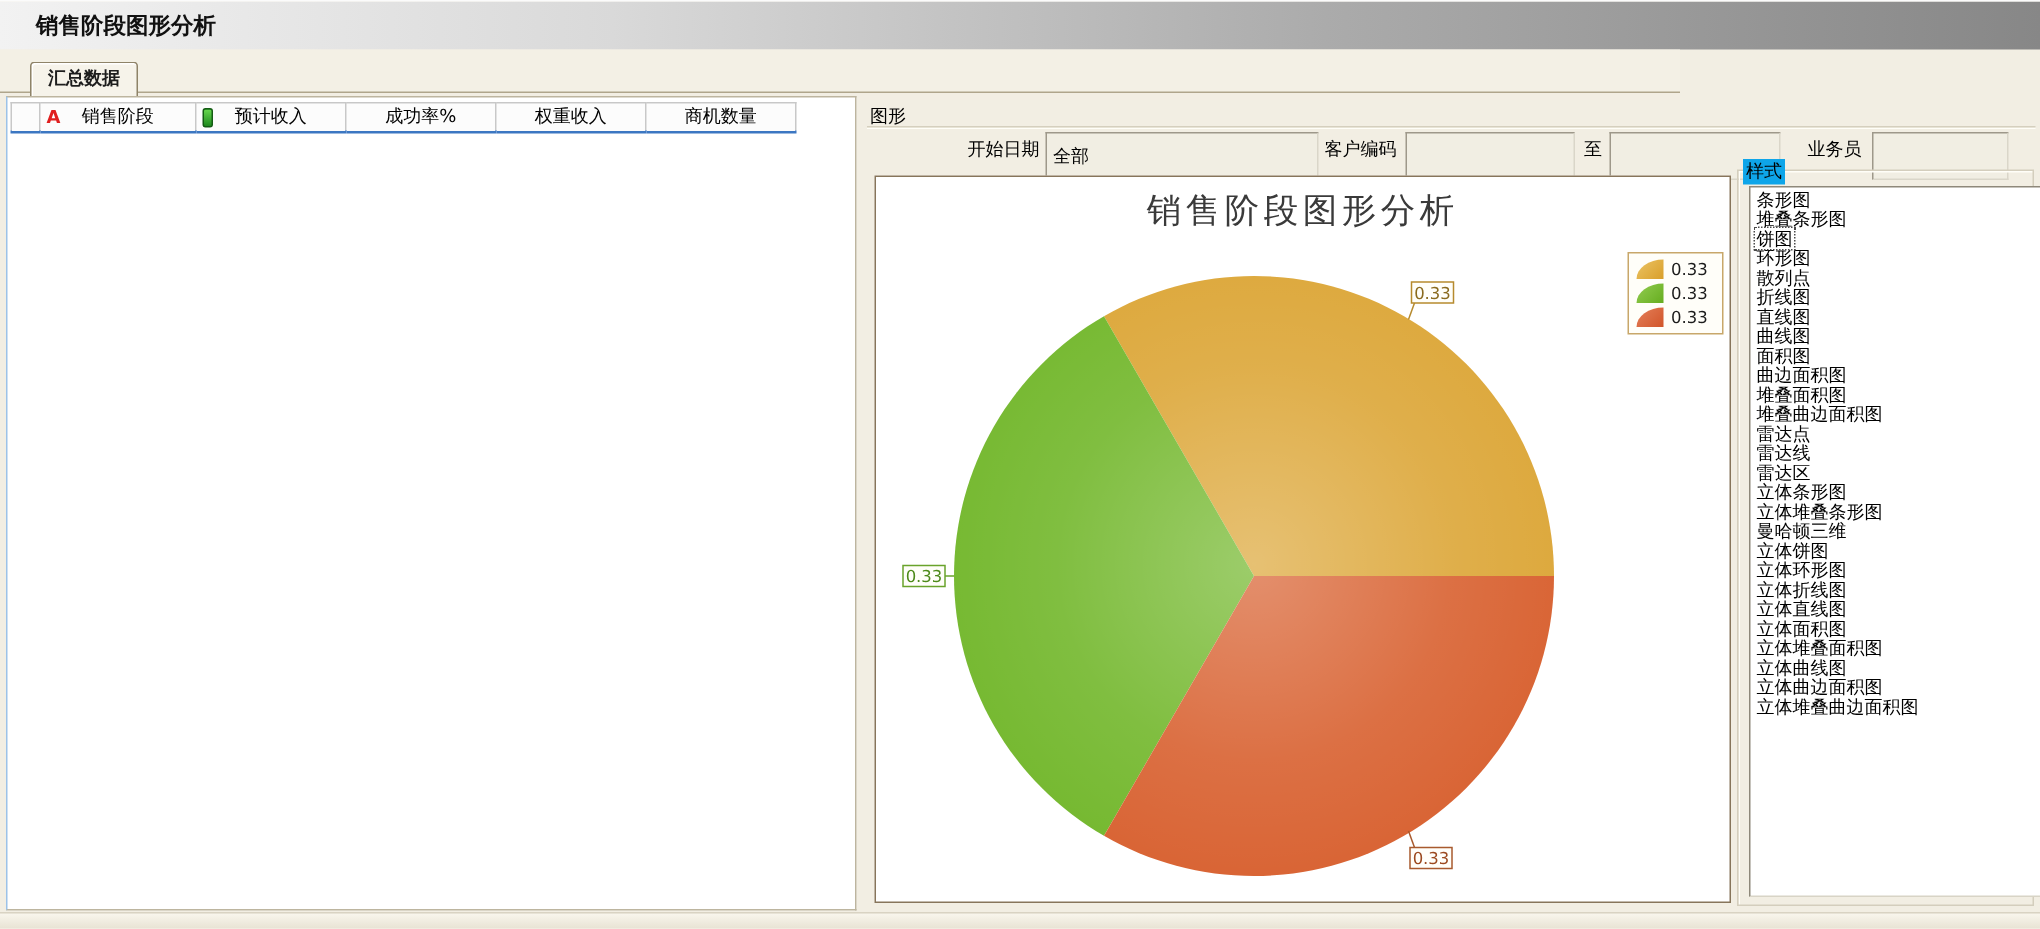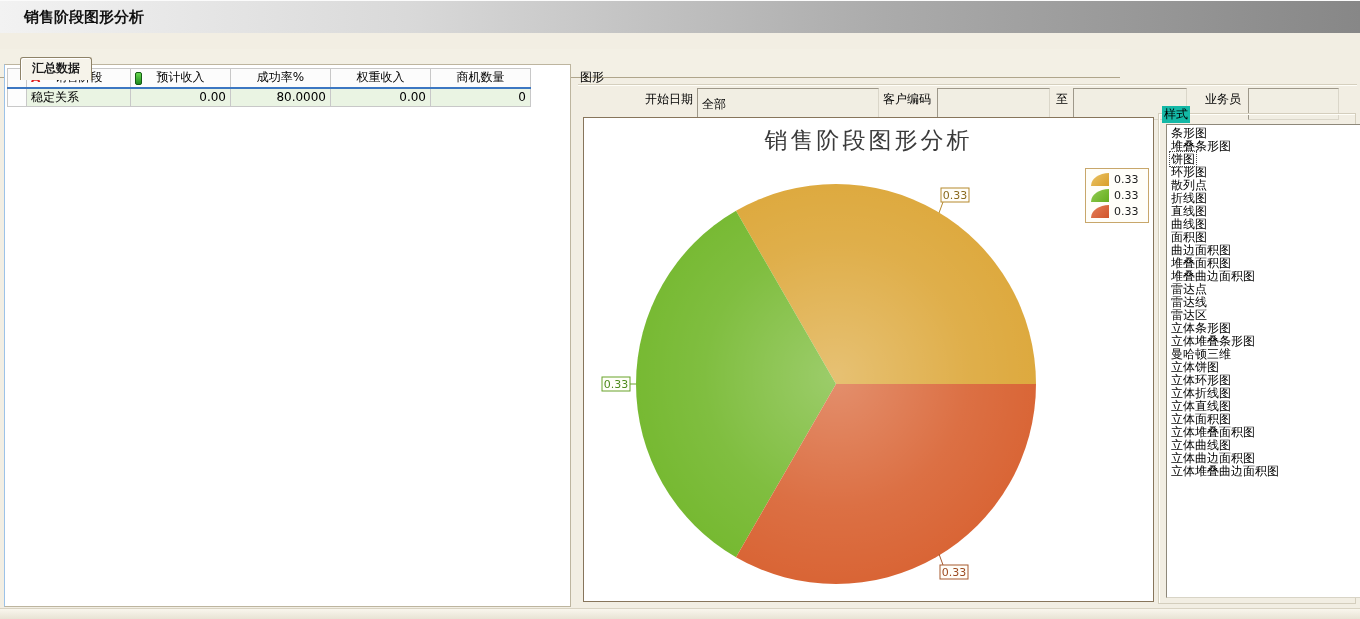--- a/index.html
+++ b/index.html
@@ -10,21 +10,21 @@
     font-size:12px;color:#000;
   }
   
   .titlebar{
     position:absolute;left:0;top:0;width:1360px;height:33px;
     background:linear-gradient(to right,#F2F2F2 0%,#D9D9D9 30%,#ABABAB 65%,#878787 100%);
     border-top:1px solid #FBFBFB;box-sizing:border-box;
   }
   .titlebar .wtitle{position:absolute;left:24px;top:7px;font-size:15px;font-weight:bold;color:#111;}
   
-  .tabstrip{position:absolute;left:0;top:49px;width:1120px;height:29px;background:#F3F0E5;border-bottom:1px solid #AFA58B;box-sizing:border-box;}
+  .tabstrip{position:absolute;left:0;top:33px;width:1120px;height:29px;background:#F3F0E5;border-bottom:1px solid #AFA58B;box-sizing:border-box;}
   .tab{
     position:absolute;left:20px;top:8px;height:22px;line-height:21px;padding:0 11px;
     background:#F6F3EA;border:1px solid #8E8368;border-bottom:none;border-radius:3px 3px 0 0;
     font-weight:bold;color:#1d1d1d;z-index:3;box-shadow:inset 1px 1px 0 #fff;
   }
   
   .grid-panel{
     position:absolute;left:4px;top:64px;width:567px;height:543px;
     background:#fff;border:1px solid #BDB59F;border-left-color:#9CC2E8;box-sizing:border-box;
   }
@@ -62,21 +62,21 @@
   .chart-svg{position:absolute;left:0;top:0;}
   .legend{
     position:absolute;left:501px;top:50px;width:52px;
     background:#FFFEF9;border:1px solid #C8A76B;padding:4px 5px;
     display:flex;flex-direction:column;gap:3px;
   }
   .legend .entry{display:flex;align-items:center;gap:5px;}
   .legend .swatch{width:18px;height:13px;border-radius:100% 0 0 0;flex:none;}
   .legend .lv{font-size:11px;color:#1c1c1c;}
   
-  .style-label{left:1162px;top:106px;background:#14b8a6;padding:0 2px;z-index:2;}
+  .style-label{left:1162px;top:106px;background:#0ea5e9;padding:0 2px;z-index:2;}
   .style-groupbox{position:absolute;left:1158px;top:113px;width:198px;height:491px;
     border:1px solid #D4CEBD;box-shadow:inset 1px 1px 0 #FFFEF8;box-sizing:border-box;}
   .style-list{
     position:absolute;left:1166px;top:124px;width:204px;height:474px;box-sizing:border-box;
     background:#fff;border:1px solid;border-color:#8E887A #D8D4C6 #D8D4C6 #8E887A;
     padding:2px 1px 1px 3px;overflow:hidden;
   }
   .list-item{height:13px;line-height:13px;font-size:12px;white-space:nowrap;cursor:default;}
   .list-item span{padding:0 1px;}
   .list-item.focused span{outline:1px dotted #4a4a4a;}
@@ -112,28 +112,20 @@
         <span class="hdr-icon-a">A</span>
         <span>销售阶段</span>
       </th>
       <th>
         <span class="hdr-icon-pill"></span>
         <span>预计收入</span>
       </th>
       <th><span>成功率%</span></th>
       <th><span>权重收入</span></th>
       <th><span>商机数量</span></th>
-    </tr>
-    <tr class="row-green">
-      <td class="ind"></td>
-      <td class="stage">稳定关系</td>
-      <td class="num">0.00</td>
-      <td class="num">80.0000</td>
-      <td class="num">0.00</td>
-      <td class="num">0</td>
     </tr>
   </tbody>
     </table>
 </div>
 
 <div class="grp-label graph-label">图形</div>
 <div class="graph-sep"></div>
 
 <div class="flabel" style="left:645px">开始日期</div>
 <input class="finput" style="left: 697px; width: 182px;" value="全部">

